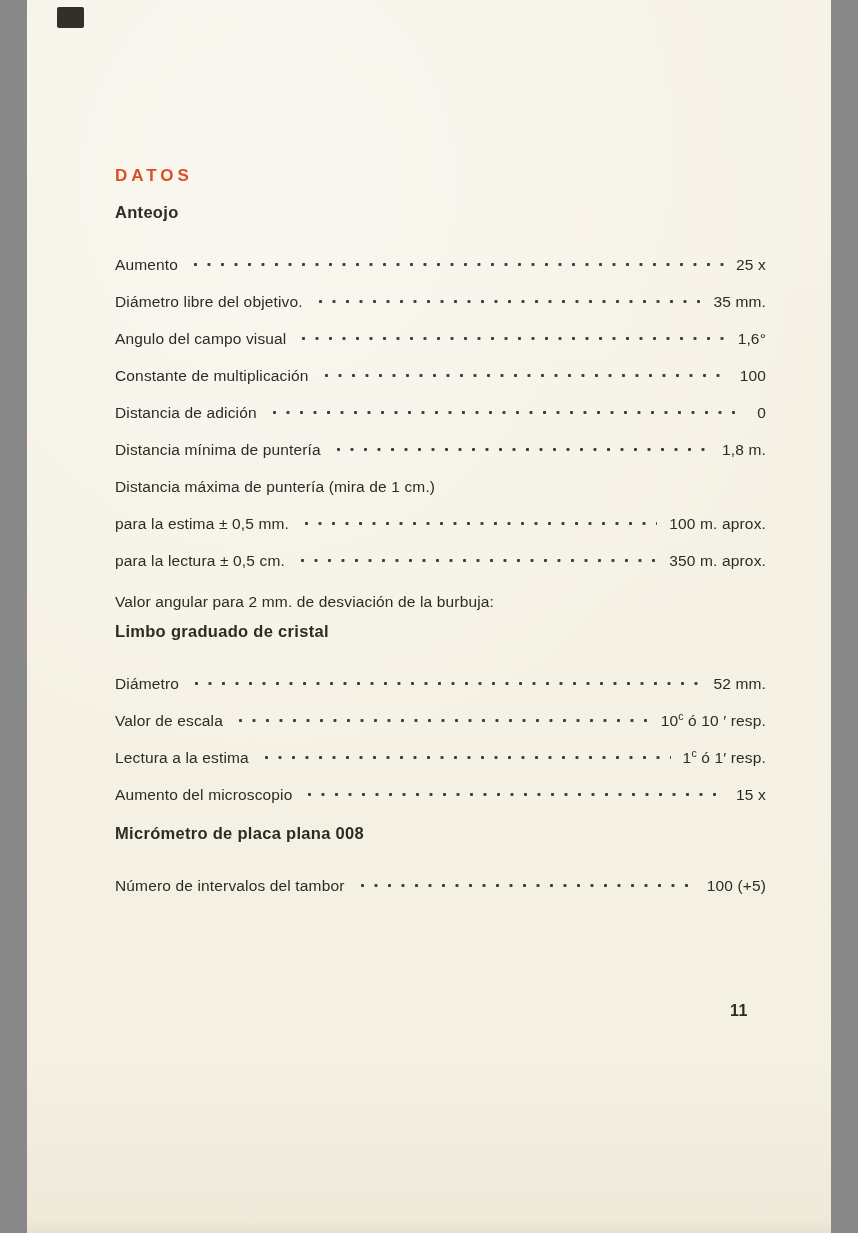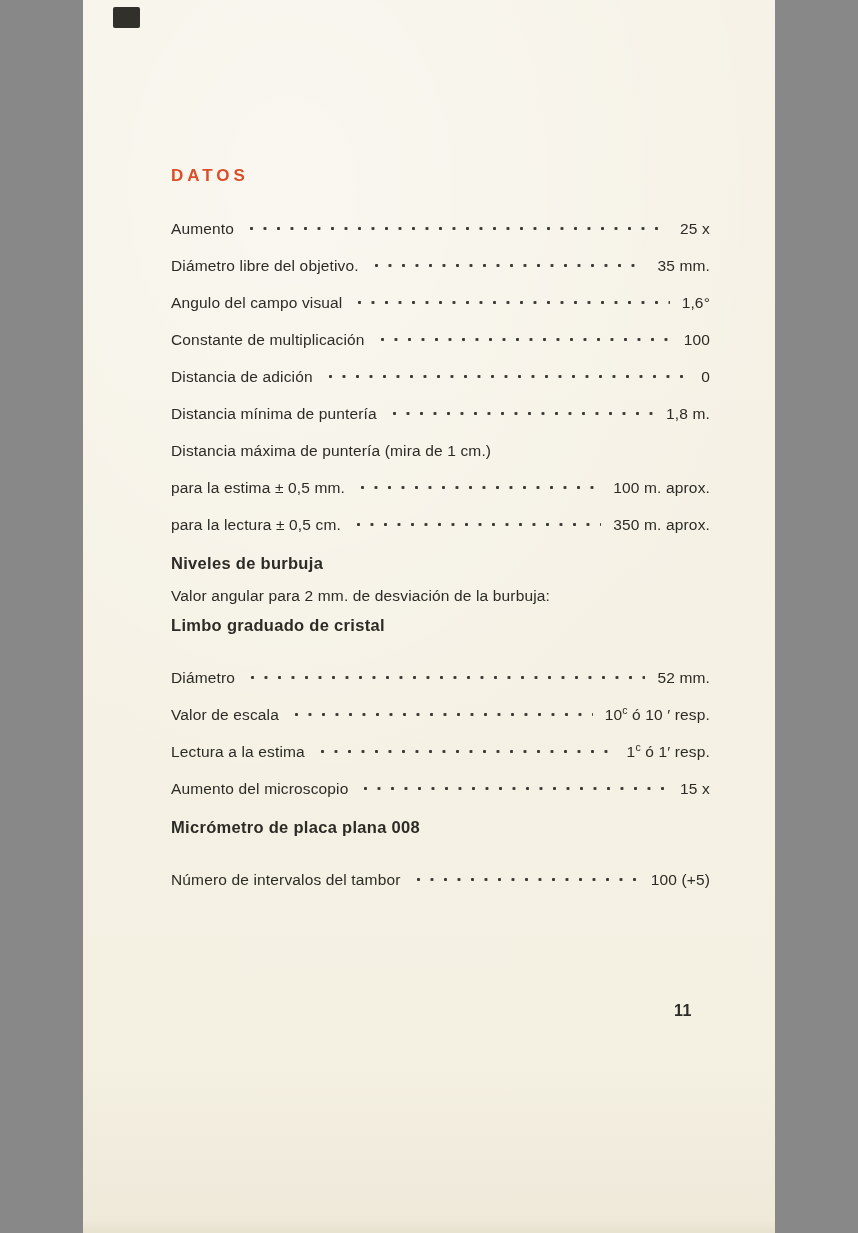--- a/index.html
+++ b/index.html
@@ -1,18 +1,18 @@
 <!DOCTYPE html>
 <html><head>
 <meta charset="utf-8">
 <style>
   html, body { margin: 0; padding: 0; background: #888; }
   .page {
     position: relative;
-    width: 692px;
+    width: 804px;
     height: 1233px;
     margin: 0 auto;
     background-color: #f5f1e4;
     background-image:
       radial-gradient(120% 90% at 30% 15%, rgba(255,255,255,0.40), rgba(255,255,255,0) 60%),
       linear-gradient(to bottom, #f6f2e7 0%, #f4f0e2 86%, #eee9d9 99%, #e7e1cf 100%);
     font-family: "Liberation Sans", "DejaVu Sans", sans-serif;
     color: #2d2b26;
     overflow: hidden;
   }
@@ -88,20 +88,21 @@
 </head>
 <body>
 
 <div class="page">
   <div class="corner-mark"></div>
 
   <div class="content">
     <h1 class="doc-title">DATOS</h1>
     <div id="sections">
   <section class="section">
+    <h2 class="section-heading">Anteojo</h2>
 
     <div class="rows">
   <div class="row">
     <span class="spec-label">Aumento</span>
     <span class="dots"></span>
     <span class="spec-value">25 x</span>
   </div>
 
   <div class="row">
     <span class="spec-label">Diámetro libre del objetivo.</span>
@@ -146,21 +147,20 @@
 
   <div class="row">
     <span class="spec-label">para la lectura ± 0,5 cm.</span>
     <span class="dots"></span>
     <span class="spec-value">350 m. aprox.</span>
   </div>
 </div>
   </section>
 
   <section class="section">
-    <h2 class="section-heading">Niveles de burbuja</h2>
     <p class="section-intro">Valor angular para 2 mm. de desviación de la burbuja:</p>
   </section>
 
   <section class="section">
     <h2 class="section-heading">Limbo graduado de cristal</h2>
 
     <div class="rows">
   <div class="row">
     <span class="spec-label">Diámetro</span>
     <span class="dots"></span>

